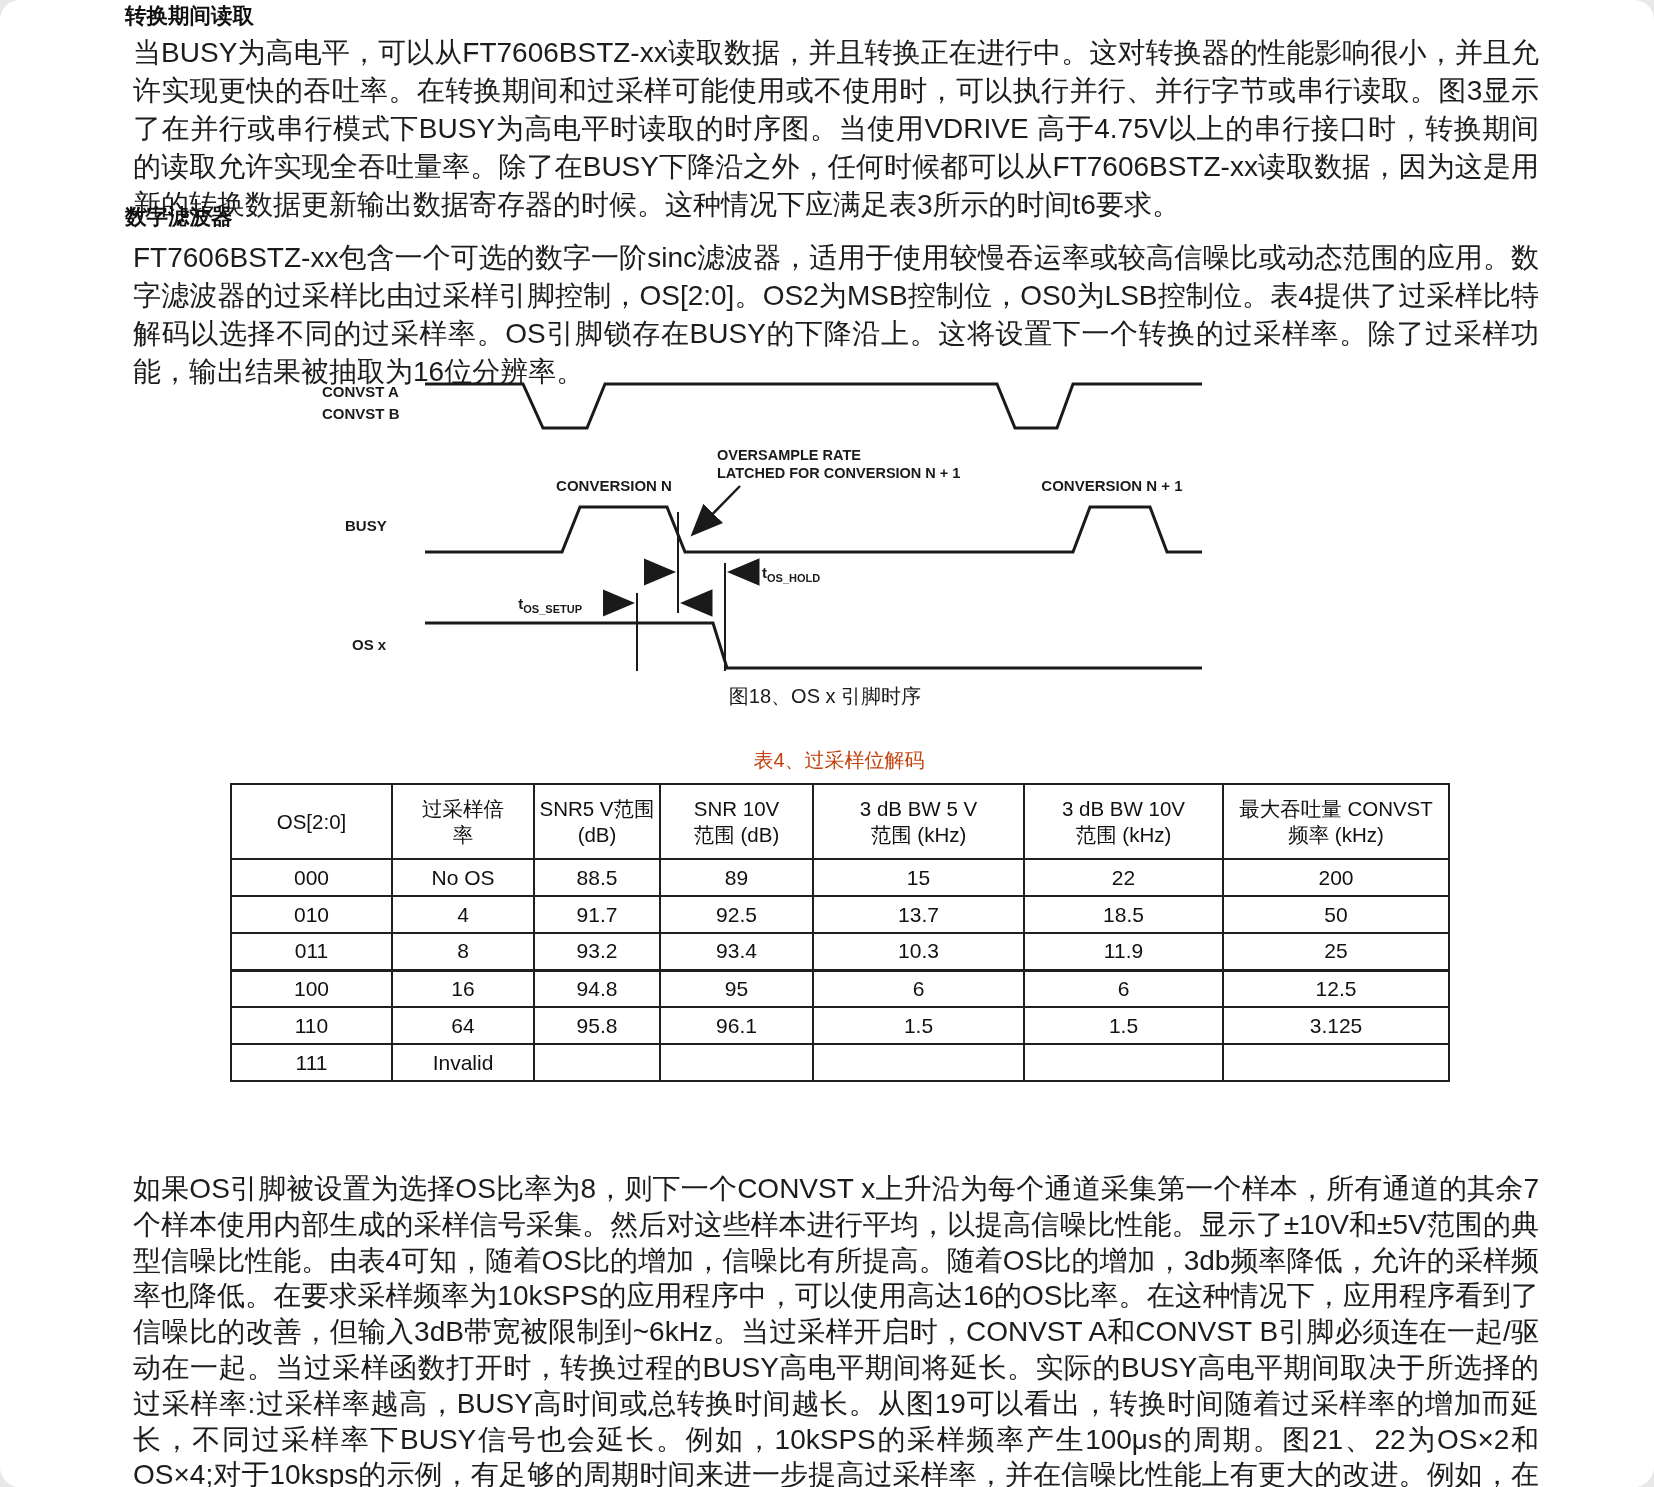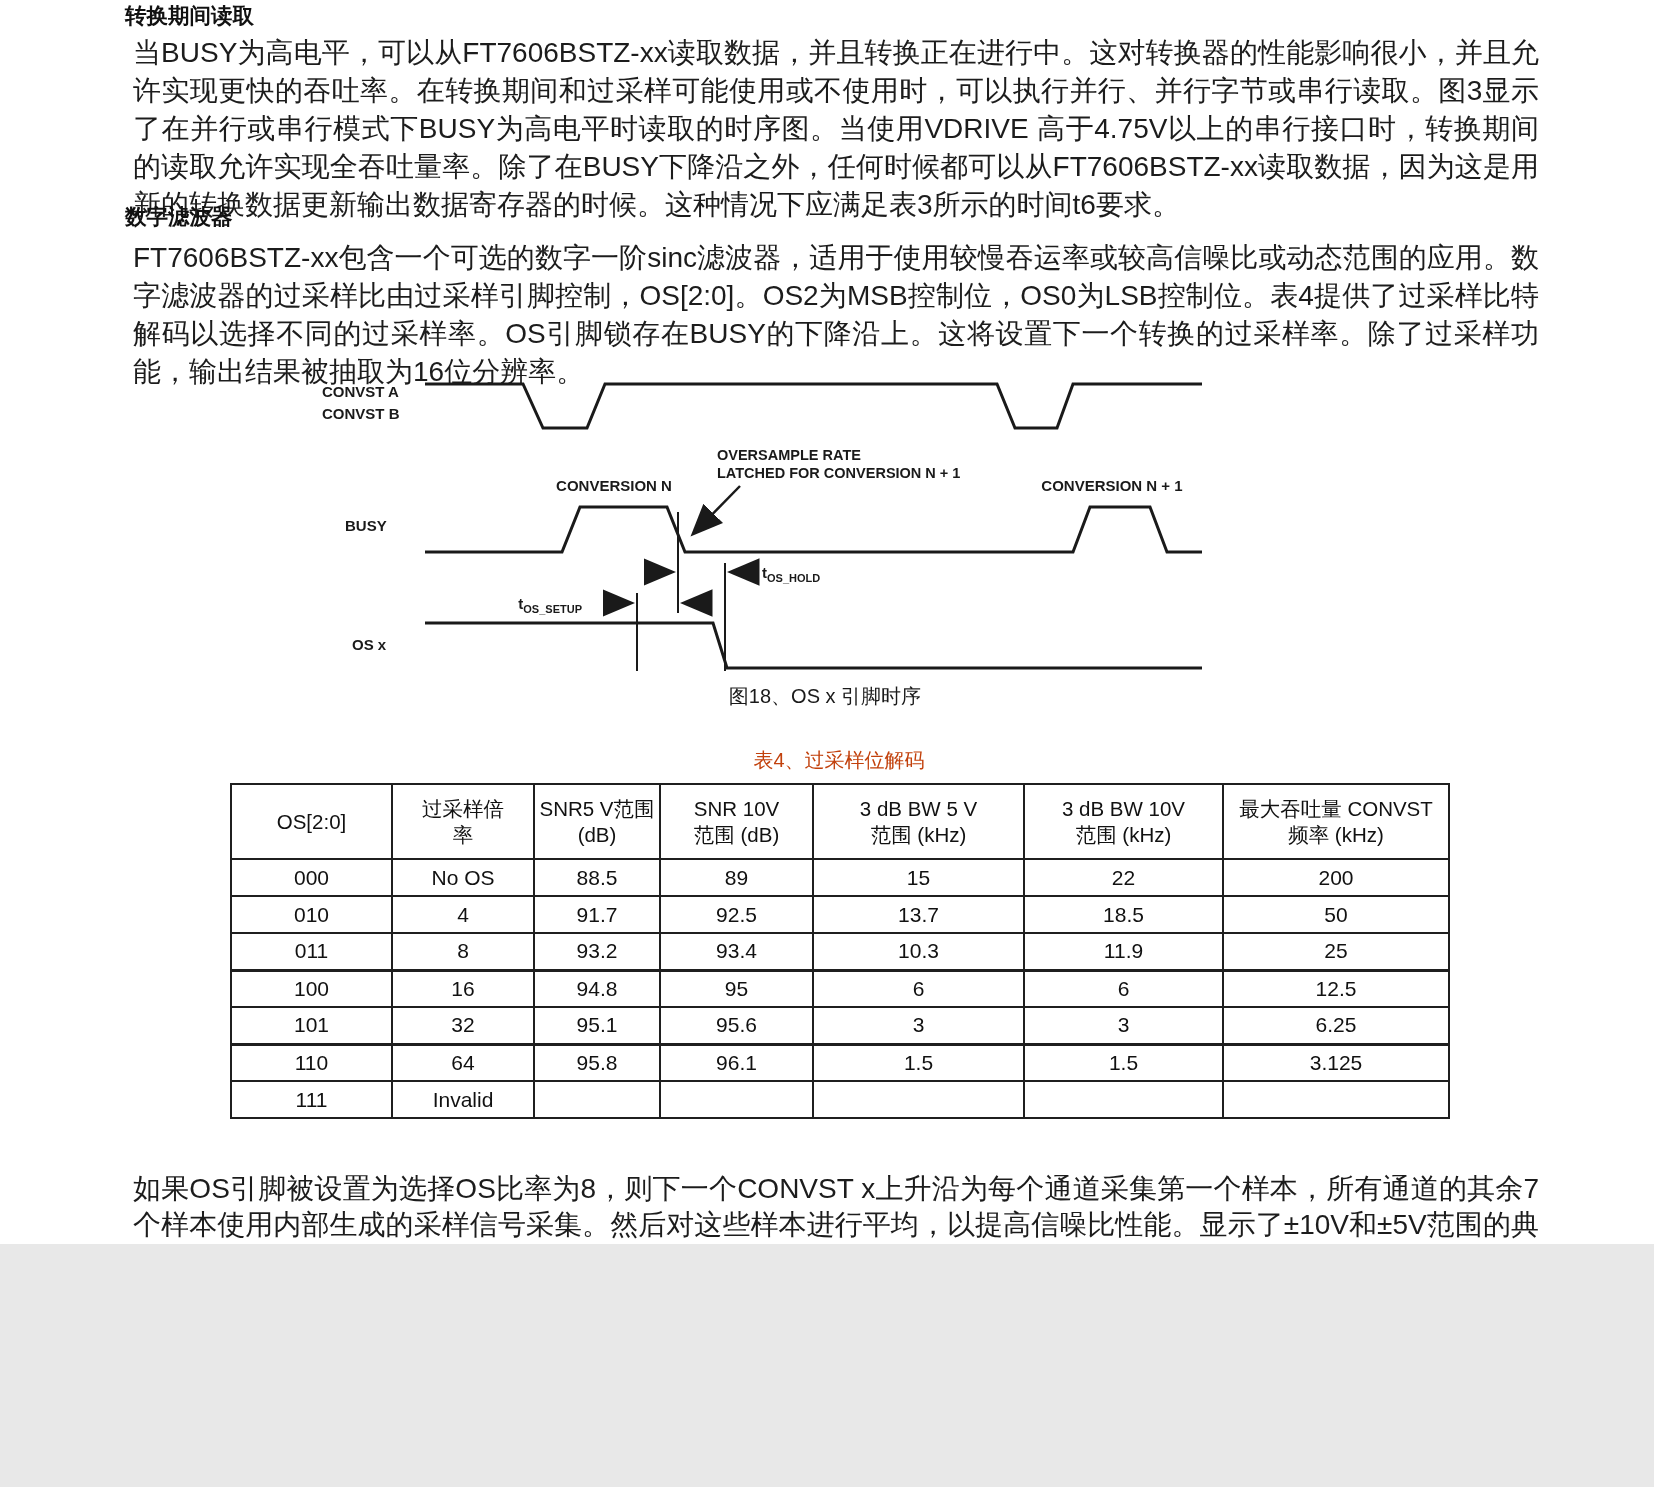--- a/index.html
+++ b/index.html
@@ -1,20 +1,21 @@
 <!DOCTYPE html>
 <html><head>
 <meta charset="utf-8">
 <style>
   html,body { margin:0; padding:0; background:#e8e8e8; }
   .page {
-    position:relative; width:1654px; height:1244px; margin:0 auto;
+    position:relative; width:1654px; height:1487px; margin:0 auto;
     background:#ffffff; overflow:hidden;
     font-family:"Liberation Sans","DejaVu Sans",sans-serif;
     color:#1c1c1c;
+    border-radius:20px;
   }
   .sec-heading {
     position:absolute; left:125px; margin:0;
     font-size:21.5px; font-weight:bold; color:#111;
   }
   .para {
     position:absolute; left:125px; width:1406px; margin:8px;
     font-size:28px; line-height:38px;
     text-align:justify; text-justify:inter-ideograph;
     color:#1c1c1c;
@@ -168,29 +169,20 @@
         </tr>
         <tr>
           <td>100</td>
           <td>16</td>
           <td>94.8</td>
           <td>95</td>
           <td>6</td>
           <td>6</td>
           <td>12.5</td>
         </tr>
-        <tr class="group-end">
-          <td>101</td>
-          <td>32</td>
-          <td>95.1</td>
-          <td>95.6</td>
-          <td>3</td>
-          <td>3</td>
-          <td>6.25</td>
-        </tr>
         <tr>
           <td>110</td>
           <td>64</td>
           <td>95.8</td>
           <td>96.1</td>
           <td>1.5</td>
           <td>1.5</td>
           <td>3.125</td>
         </tr>
         <tr>

